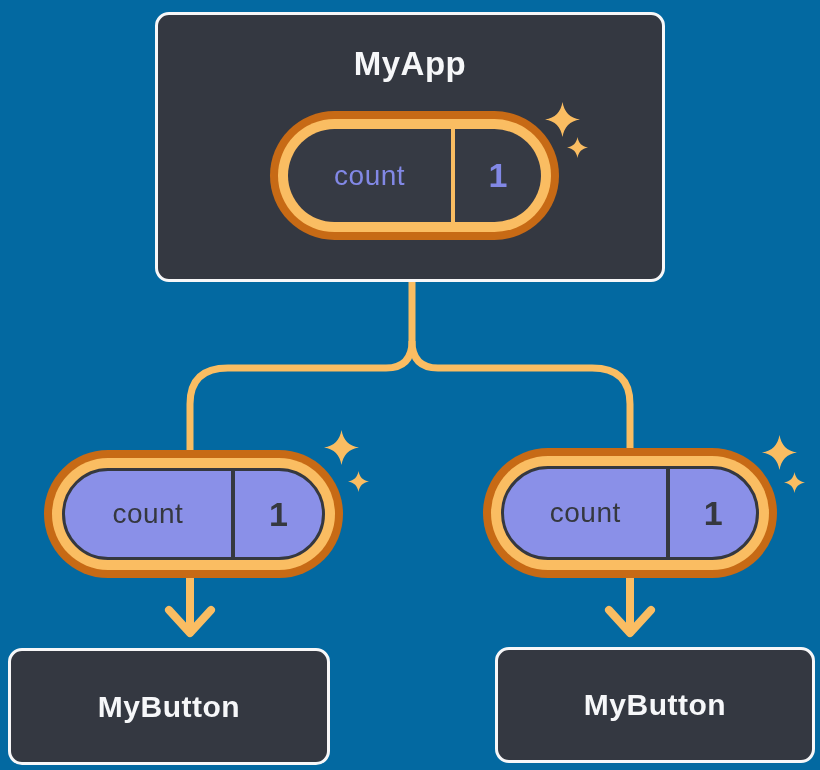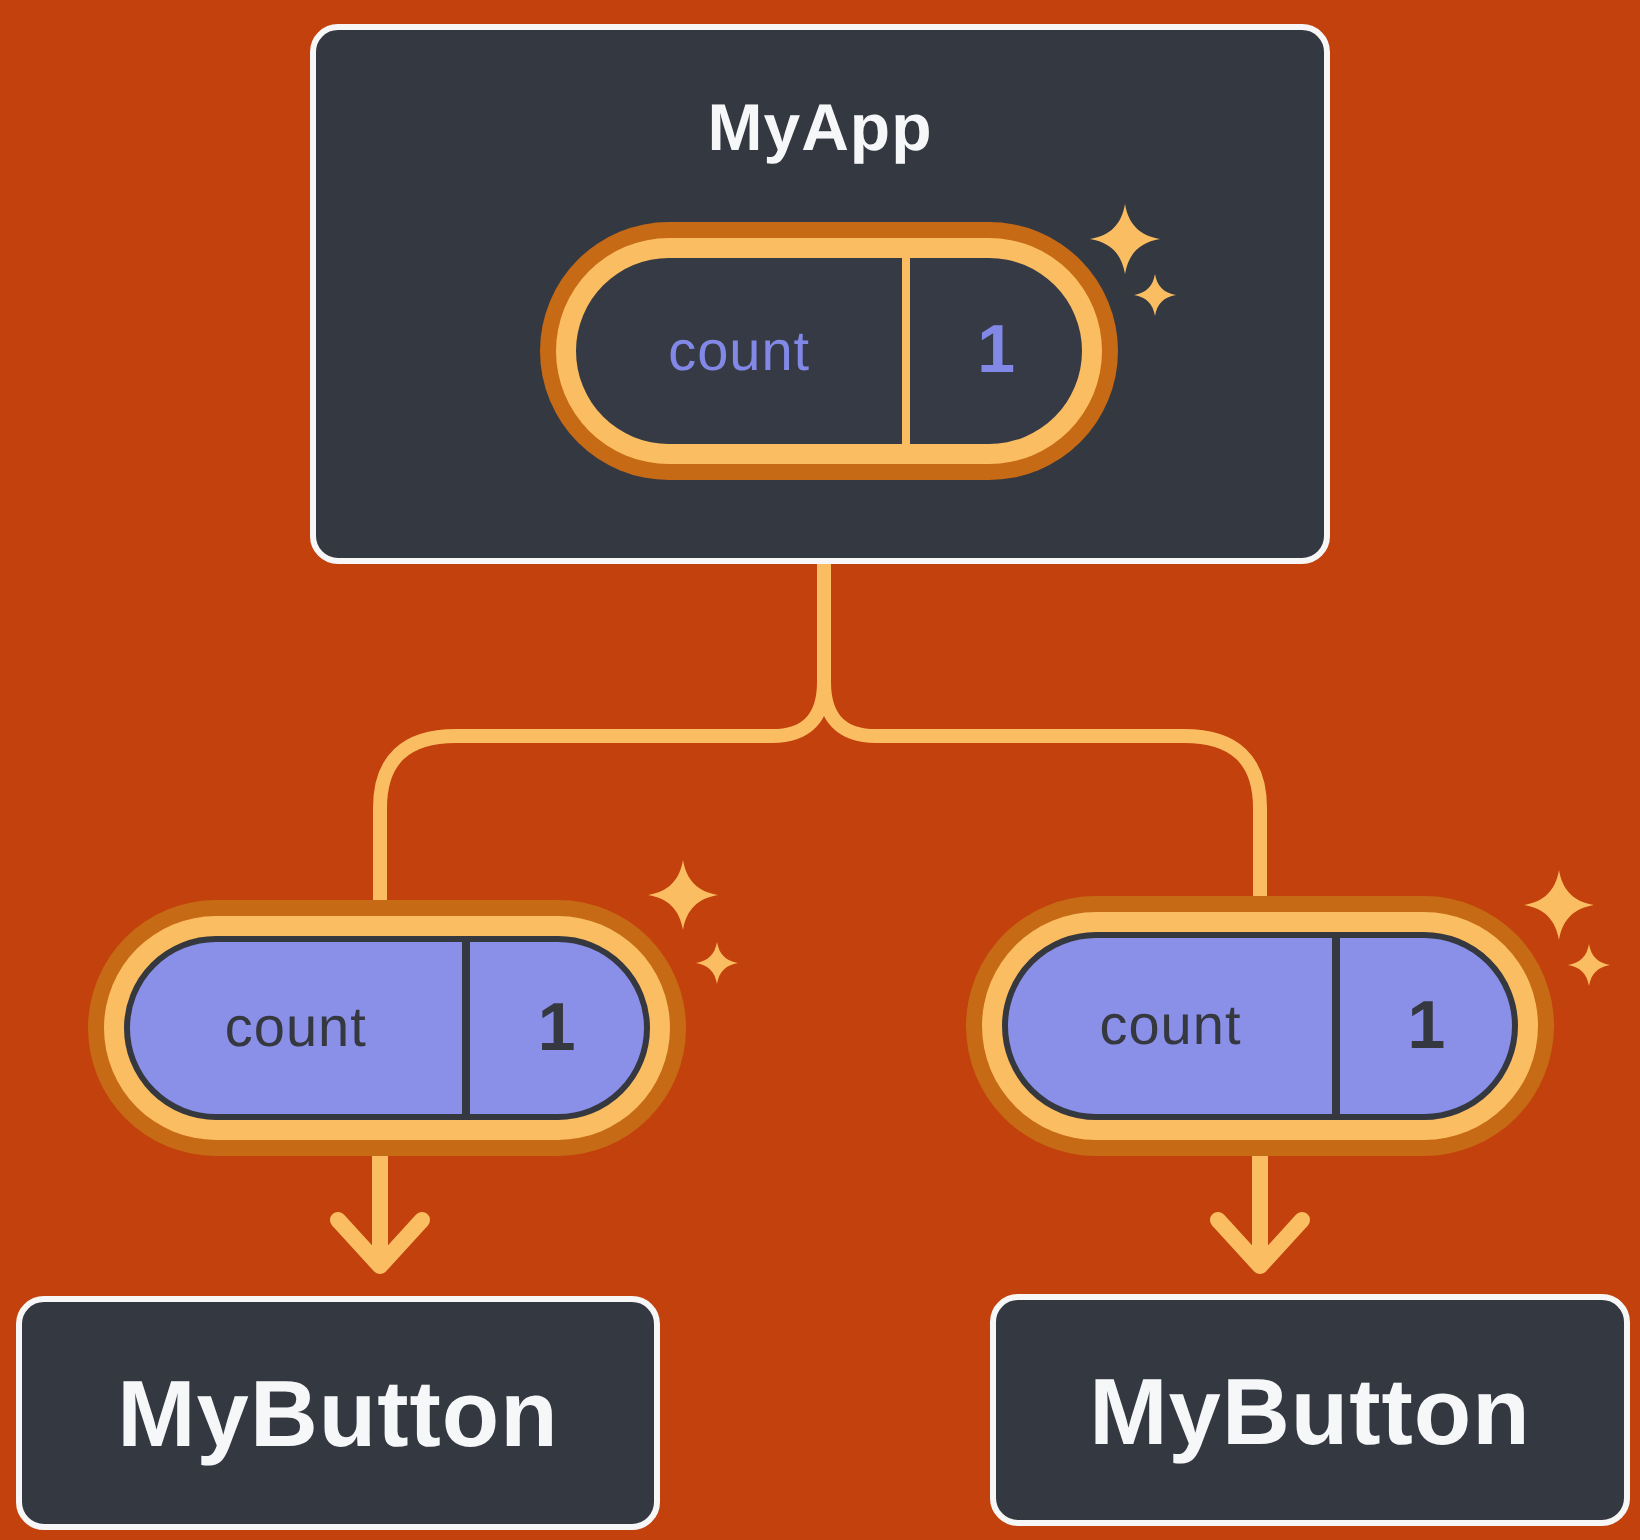--- a/index.html
+++ b/index.html
@@ -1,38 +1,38 @@
 <!DOCTYPE html>
 <html><head>
 <meta charset="utf-8">
 <style>
   html,body{margin:0;padding:0;background:#4C6670;}
   .canvas{
     position:relative;width:820px;height:770px;overflow:hidden;
-    background:#c2410c;
+    background:#0369a1;
     font-family:"Liberation Sans",sans-serif;
   }
   .layer{position:absolute;left:0;top:0;}
 
   
   .card{
     position:absolute;background:#343841;
     border:3px solid #F7F7F8;border-radius:14px;
     box-sizing:border-box;
   }
   .card-title{
     color:#F6F7F9;font-size:33px;font-weight:600;letter-spacing:.5px;
     text-align:center;
   }
   #root-card{left:155px;top:12px;width:510px;height:270px;}
   #root-card .card-title{margin-top:30px;}
   .leaf-card{display:flex;align-items:center;justify-content:center;}
   #leaf-card-0{left:8px;top:648px;width:322px;height:117px;}
   #leaf-card-1{left:495px;top:647px;width:320px;height:116px;}
-  .leaf-card .card-title{font-size:47px;margin:0;}
+  .leaf-card .card-title{font-size:30px;margin:0;}
 
   
   .pill{
     position:absolute;background:#C76A15;border-radius:999px;
     padding:8px;box-sizing:border-box;
   }
   .pill-inner{
     width:100%;height:100%;background:#FABD62;border-radius:999px;
     padding:10px;box-sizing:border-box;
   }

